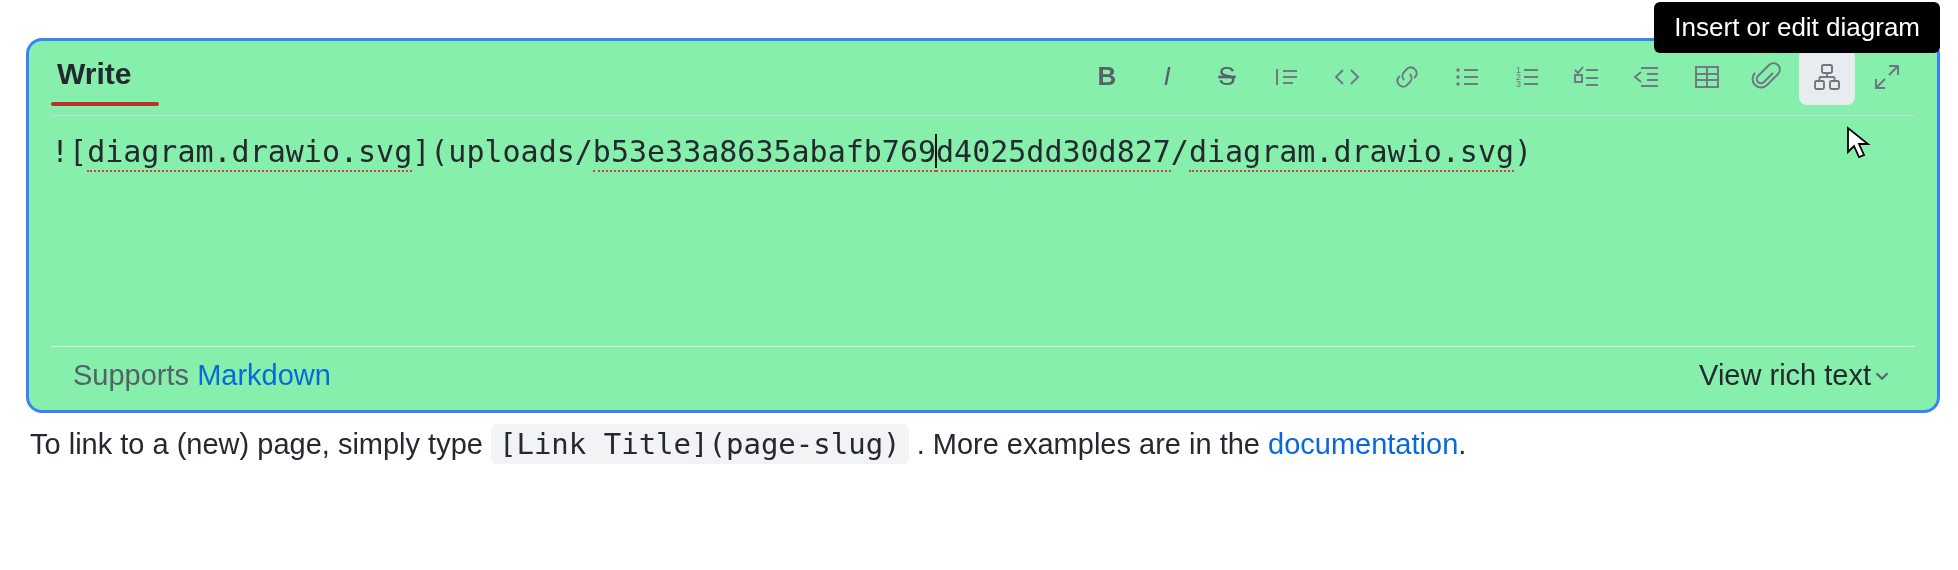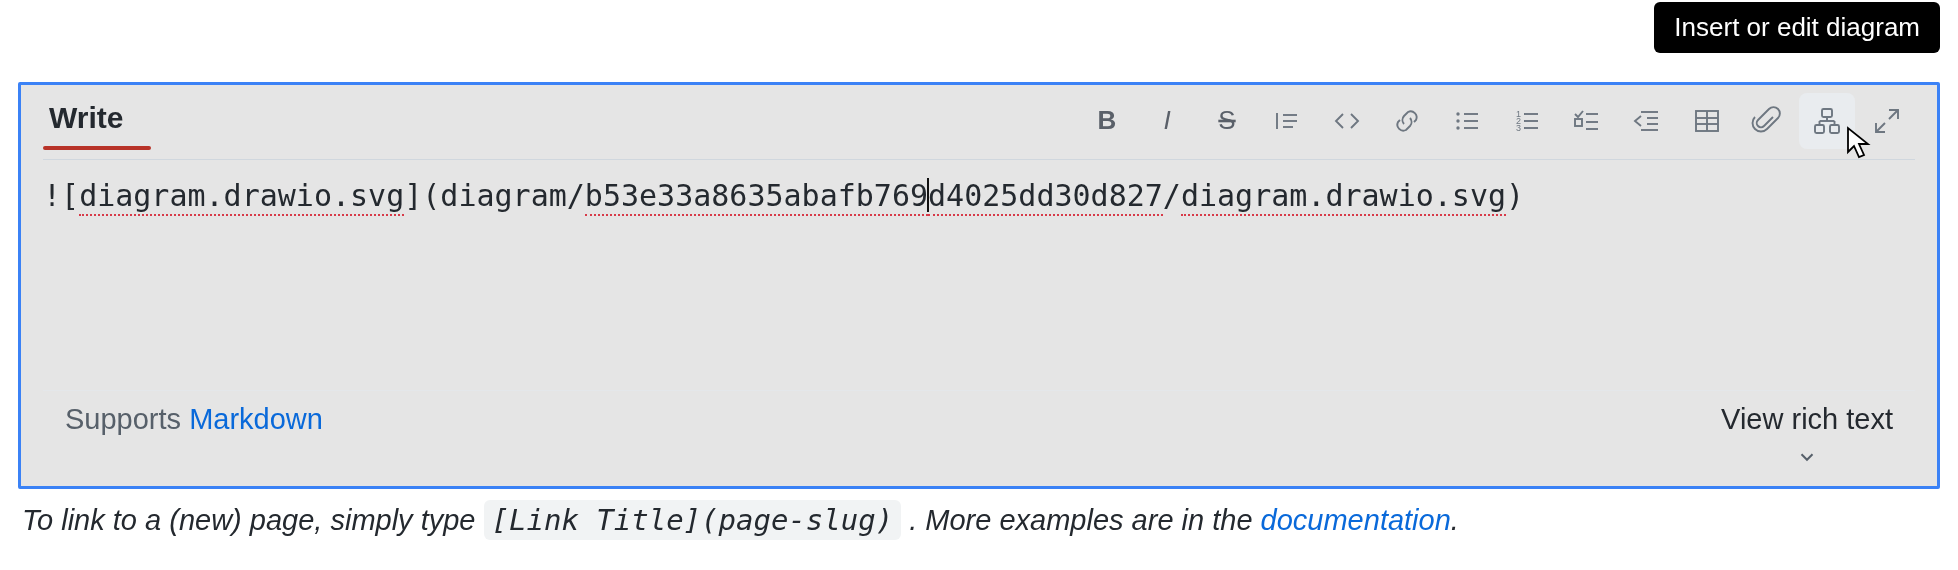--- a/index.html
+++ b/index.html
@@ -6,39 +6,39 @@
   html, body {
     margin: 0; padding: 0;
     font-family: -apple-system, BlinkMacSystemFont, "Segoe UI", Helvetica, Arial, sans-serif;
     color: #24292f;
     background: #ffffff;
   }
   .page {
     width: 1958px;
     height: 570px;
     position: relative;
-    padding: 14px 18px 0 18px;
+    padding: 14px 18px 0 26px;
   }
   .tooltip {
     position: absolute;
     top: 2px;
     right: 18px;
     background: #000;
     color: #fff;
     font-size: 26px;
     padding: 10px 20px;
     border-radius: 6px;
     white-space: nowrap;
     z-index: 50;
   }
   .editor {
-    margin-top: 68px;
+    margin-top: 24px;
     border: 3px solid #3b82f6;
-    border-radius: 2px;
-    background: #e5e5e5;
+    border-radius: 16px;
+    background: #86efac;
     padding: 0 0 0 0;
   }
   .toolbar {
     display: flex;
     align-items: center;
     padding: 8px 22px 0 22px;
     position: relative;
   }
   .tabs { display: flex; gap: 14px; }
   .tab {
@@ -101,28 +101,27 @@
   }
   .footer {
     display: flex;
     padding: 12px 22px 18px 22px;
     font-size: 29px;
     border-top: 1px solid #e4e7ea;
     margin: 0 22px;
   }
   .footer-left { color: #57606a; }
   .footer a { color: #0969da; text-decoration: none; cursor: pointer; }
-  .footer-right { margin-left: auto; color: #24292f; display: flex; align-items: center; gap: 10px; cursor: pointer; flex-direction: column; }
+  .footer-right { margin-left: auto; color: #24292f; display: flex; align-items: center; cursor: pointer; }
   .chev { width: 22px; height: 22px; }
   .helptext {
     margin-top: 14px;
     font-size: 29px;
     color: #24292f;
     padding-left: 4px;
-    font-style: italic;
   }
   .helptext code {
     font-family: ui-monospace, SFMono-Regular, "SF Mono", Menlo, Consolas, monospace;
     background: #f1f3f4;
     padding: 3px 8px;
     border-radius: 6px;
   }
   .helptext a { color: #0969da; text-decoration: none; }
   .cursor-img {
     position: absolute;
@@ -255,21 +254,21 @@
             <polyline points="14,27 5,27 5,18"></polyline>
               <line x1="5" y1="27" x2="14" y2="18"></line>
           </svg>
         </div>
 
       </div>
     </div>
     <div class="divider"></div>
 
     <div class="textbody">
-      <span class="md-line"><span>![</span><span class="spell">diagram.drawio.svg</span><span>](diagram/</span><span class="spell">b53e33a8635abafb769</span><span class="caret"></span><span class="spell">d4025dd30d827</span><span>/</span><span class="spell">diagram.drawio.svg</span><span>)</span></span>
+      <span class="md-line"><span>![</span><span class="spell">diagram.drawio.svg</span><span>](uploads/</span><span class="spell">b53e33a8635abafb769</span><span class="caret"></span><span class="spell">d4025dd30d827</span><span>/</span><span class="spell">diagram.drawio.svg</span><span>)</span></span>
     </div>
 
     <div class="footer">
       <div class="footer-left">
         <span>Supports </span><a>Markdown</a>
       </div>
       <div class="footer-right">
         <span>View rich text</span>
         <svg class="chev" viewBox="0 0 24 24">
             <polyline points="6,9 12,15 18,9" fill="none" stroke="#57606a" stroke-width="2.2"></polyline>

